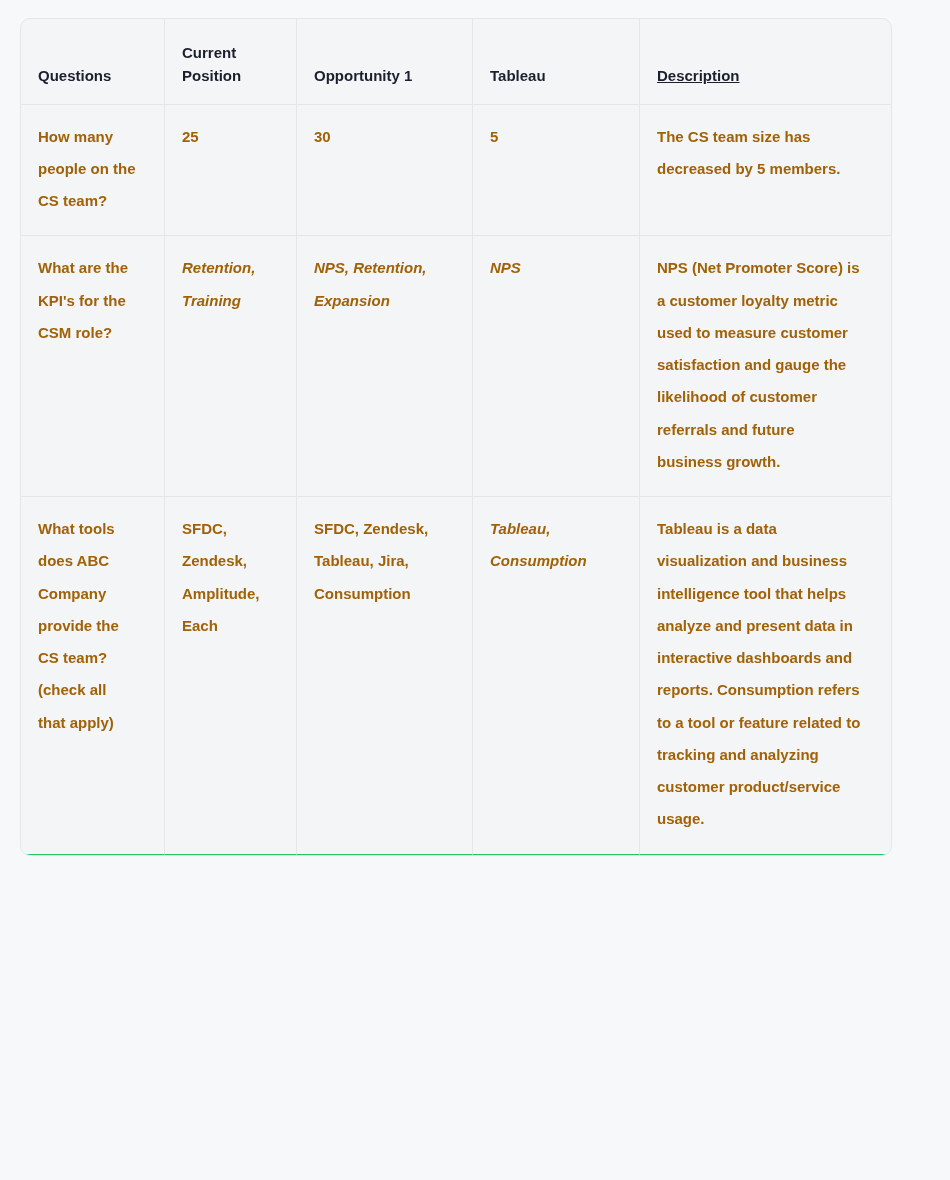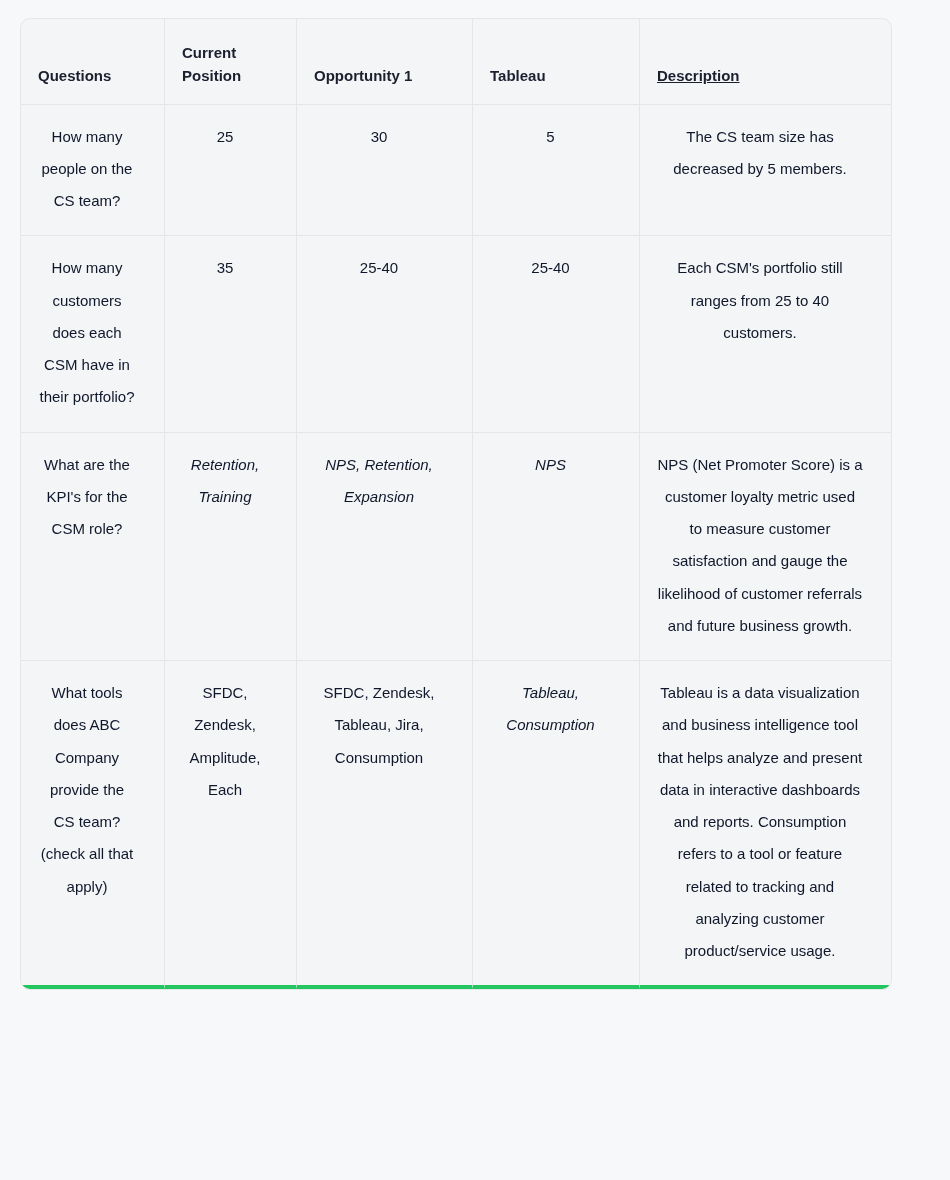--- a/index.html
+++ b/index.html
@@ -71,27 +71,26 @@
     line-height: 1.55;
     color: #1b1f2e;
     padding-top: 22px;
     padding-bottom: 16px;
     vertical-align: bottom;
   }
 
   table.cmp tbody td {
     font-size: 15px;
     line-height: 2.15;
-    color: #0f172a;
-    font-weight: 400;
-    text-align: center;
+    color: #a16207;
+    font-weight: 700;
   }
 
   table.cmp tbody tr:last-child td {
-    border-bottom: 4px solid #22c55e;
+    border-bottom: 1px solid #22c55e;
   }
 
   .cell-italic {
     font-style: italic;
   }
 
   
   table.cmp thead tr:first-child th:first-child { border-top-left-radius: 10px; }
   table.cmp thead tr:first-child th:last-child  { border-top-right-radius: 10px; text-decoration: underline; }
 </style>
@@ -120,27 +119,20 @@
       <tbody>
 
         <tr>
           <td>How many people on the CS team?</td>
           <td>25</td>
           <td>30</td>
           <td>5</td>
           <td>The CS team size has decreased by 5 members.</td>
         </tr>
 
-        <tr>
-          <td>How many customers does each CSM have in their portfolio?</td>
-          <td>35</td>
-          <td>25-40</td>
-          <td>25-40</td>
-          <td>Each CSM's portfolio still ranges from 25 to 40 customers.</td>
-        </tr>
 
 
         <tr>
           <td>What are the KPI's for the CSM role?</td>
           <td class="cell-italic">Retention, Training</td>
           <td class="cell-italic">NPS, Retention, Expansion</td>
           <td class="cell-italic">NPS</td>
           <td>NPS (Net Promoter Score) is a customer loyalty metric used to measure customer satisfaction and gauge the likelihood of customer referrals and future business growth.</td>
         </tr>
 

